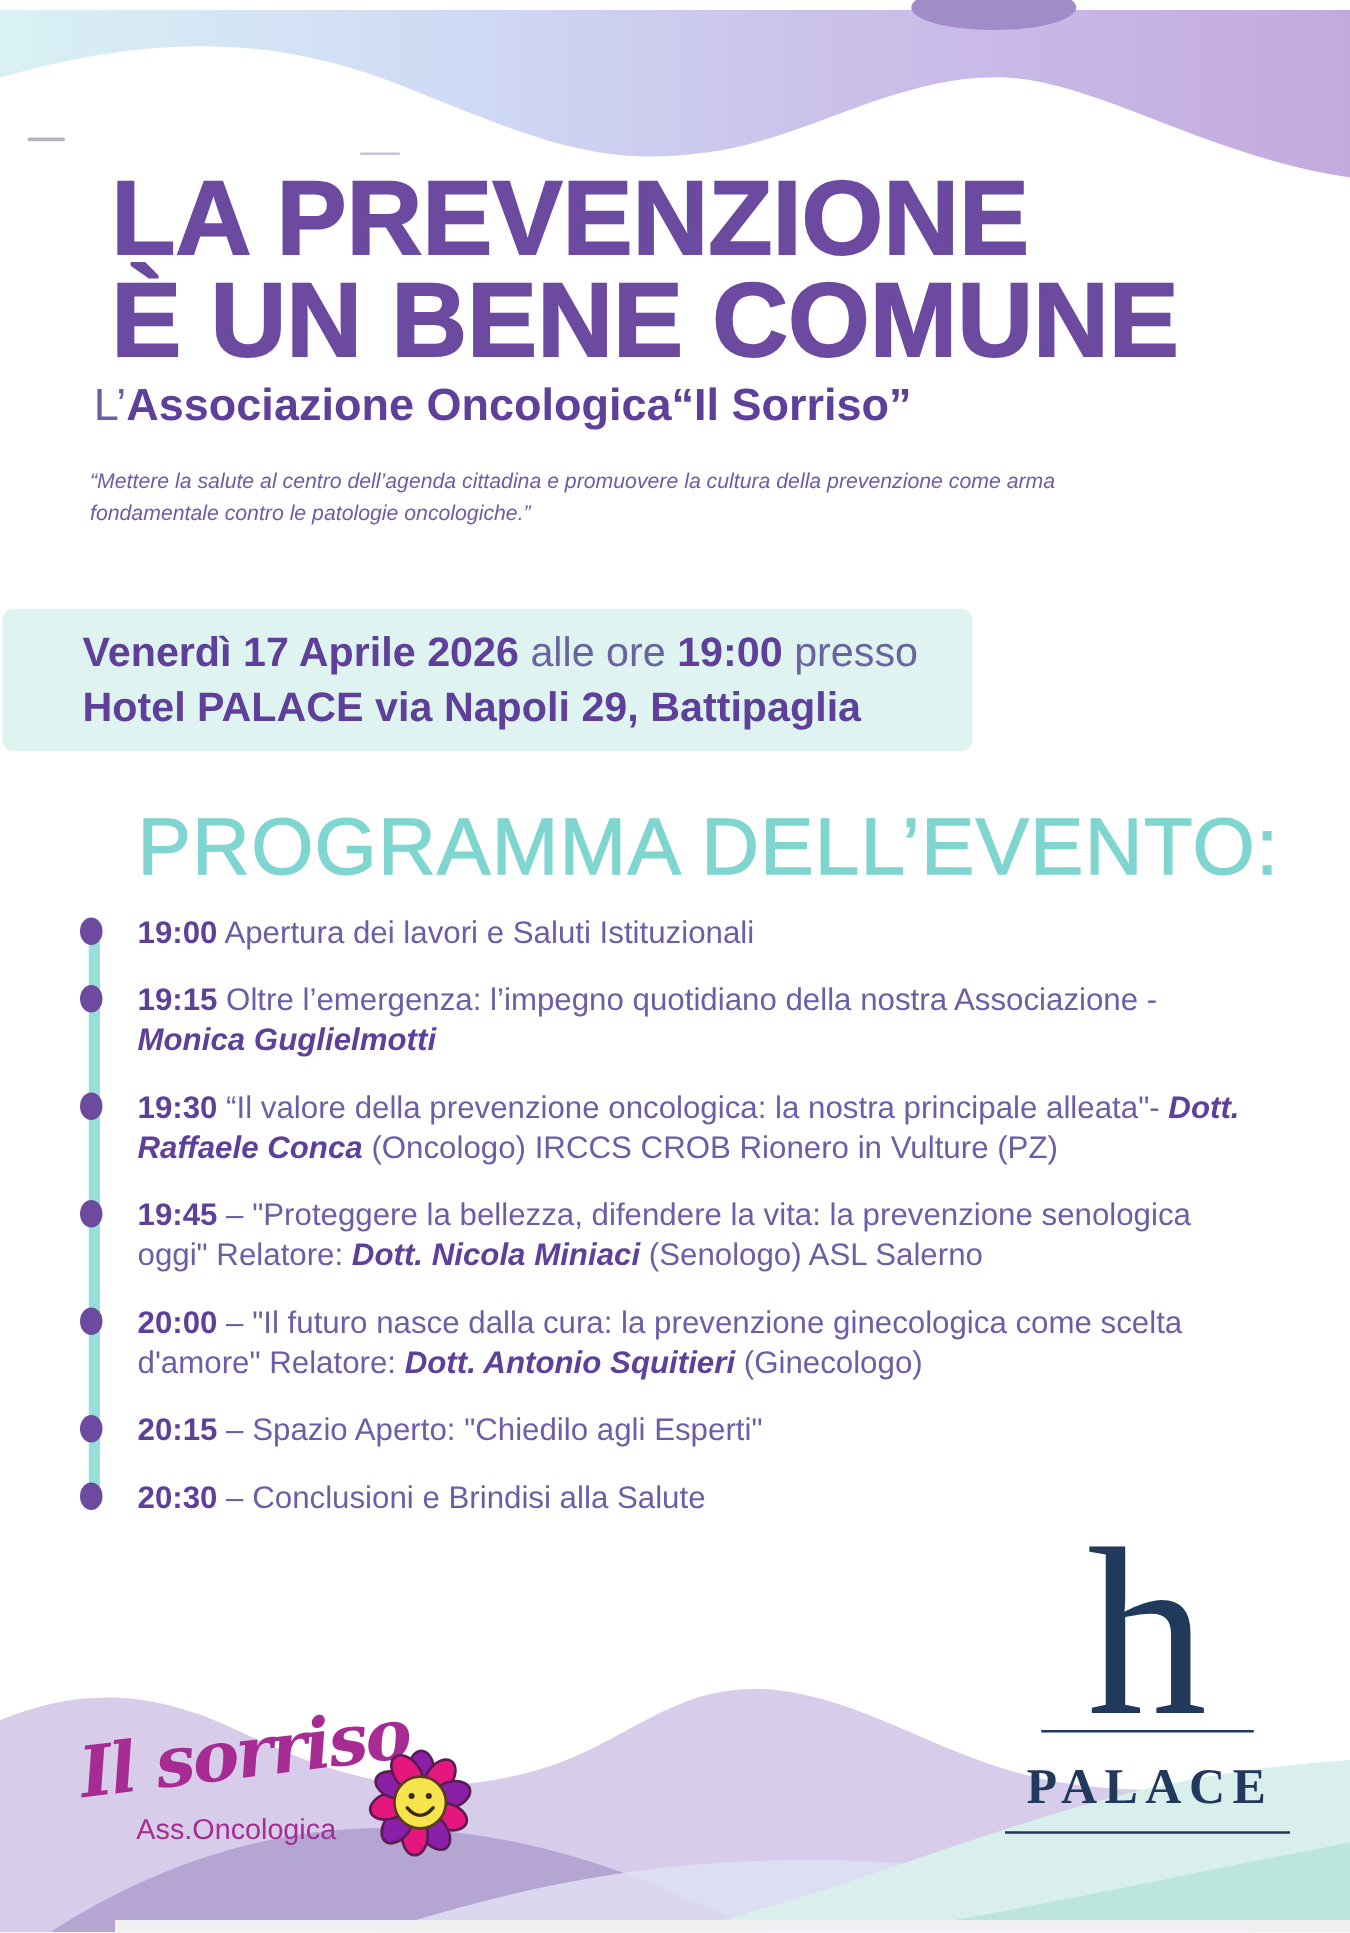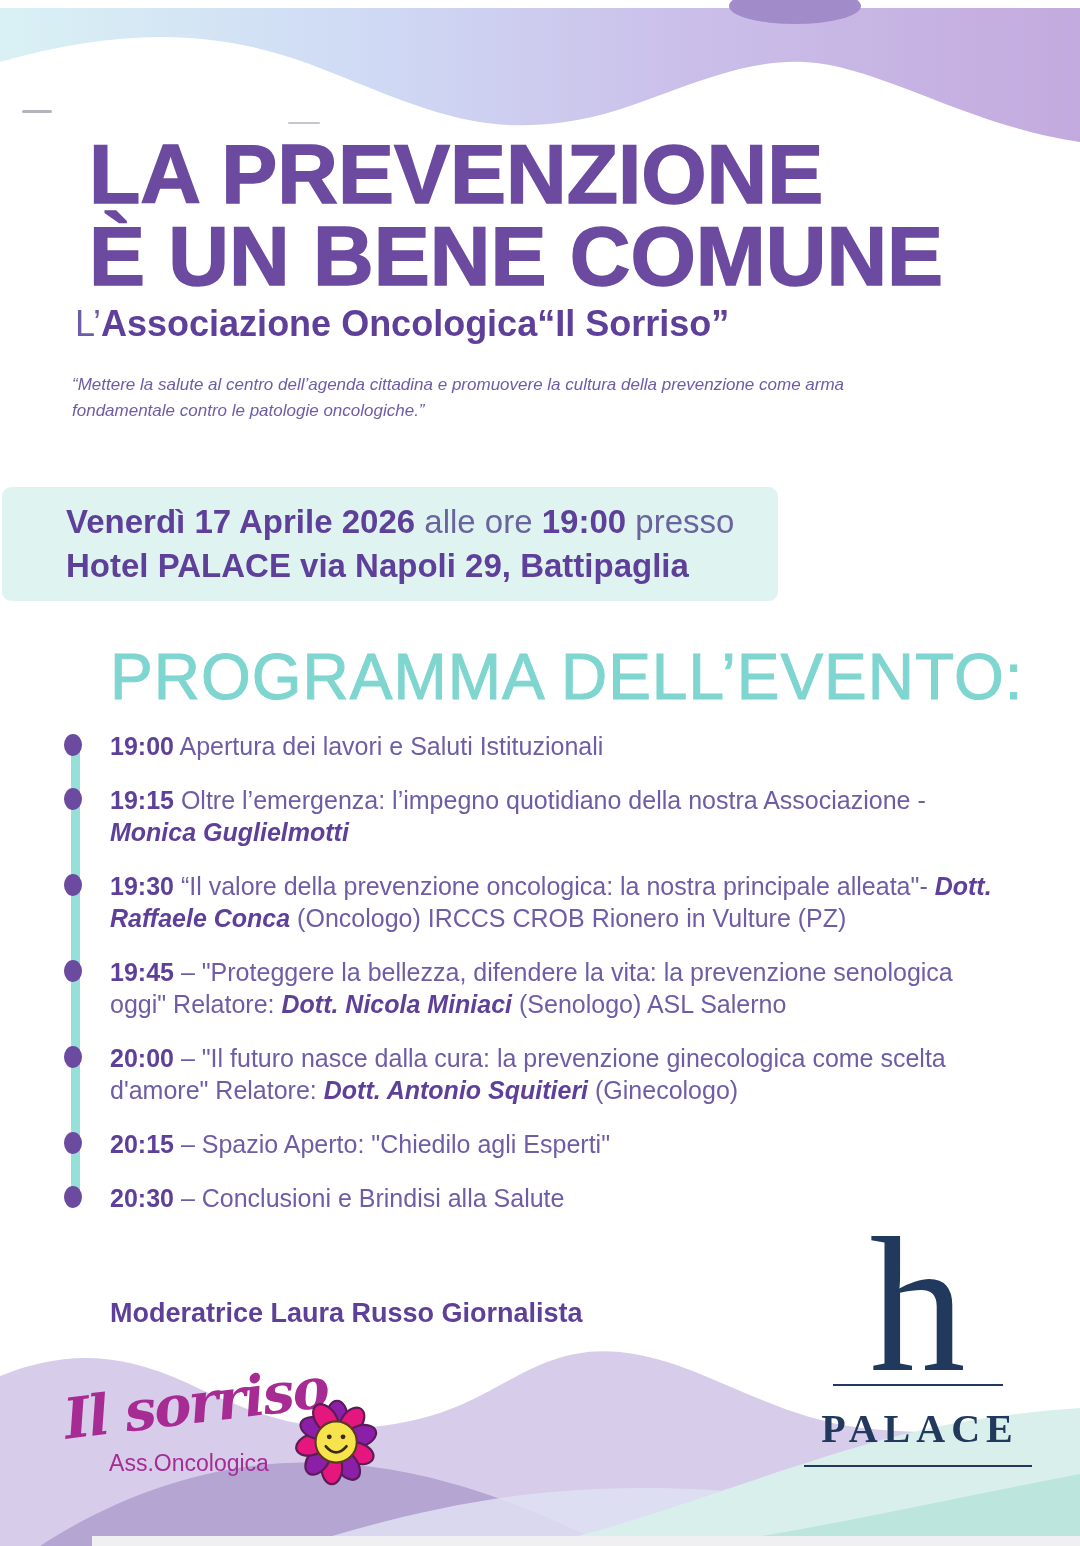--- a/index.html
+++ b/index.html
@@ -155,21 +155,20 @@
       <div class="p-item">
         <span class="p-dot"></span>
         <p class="p-text"><span class="time">20:15</span><span> – Spazio Aperto: "Chiedilo agli Esperti"</span></p>
       </div>
       <div class="p-item">
         <span class="p-dot"></span>
         <p class="p-text"><span class="time">20:30</span><span> – Conclusioni e Brindisi alla Salute</span></p>
       </div>
     </div>
 
-  <div class="moderator">Moderatrice Laura Russo Giornalista</div>
 
   <svg class="wave" style="top:1336px" width="1080" height="210" viewBox="0 0 1080 210">
     <path d="M0,40 C60,16 115,14 185,46 C265,84 330,108 430,80 C505,58 540,8 620,16 C700,24 765,80 862,92 C945,102 1015,92 1080,80 L1080,210 L0,210 Z" fill="#d7cdea"></path>
     <path d="M40,210 C120,158 225,118 345,128 C445,136 525,170 610,210 Z" fill="#b5a5d3"></path>
     <path d="M300,210 C420,172 520,152 645,152 C765,152 850,172 950,192 L1005,210 Z" fill="#dfe0f3" opacity="0.85"></path>
     <path d="M540,210 C665,180 785,128 905,98 C962,84 1022,76 1080,72 L1080,210 Z" fill="#d8efeb"></path>
     <path d="M700,210 C822,192 935,166 1080,138 L1080,210 Z" fill="#bce5dd"></path>
   </svg>
 
   <div class="assoc-logo">

